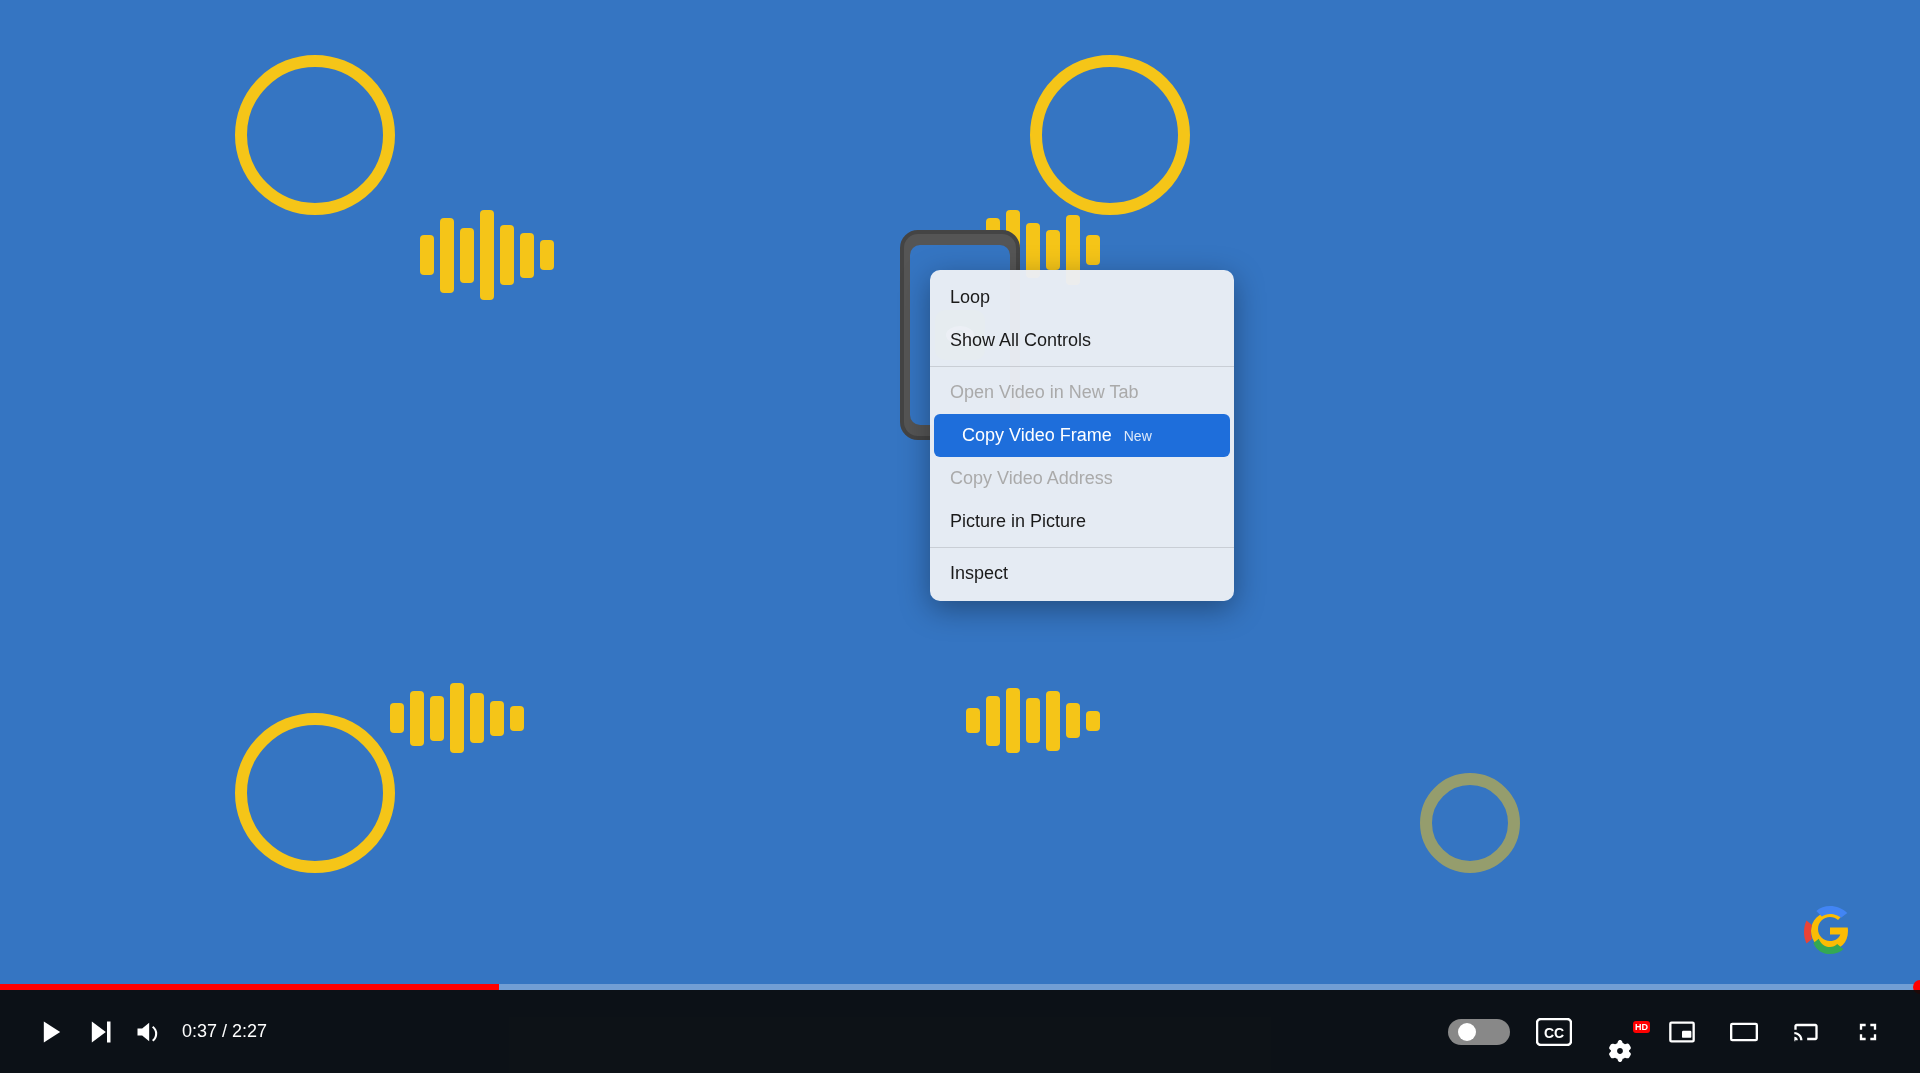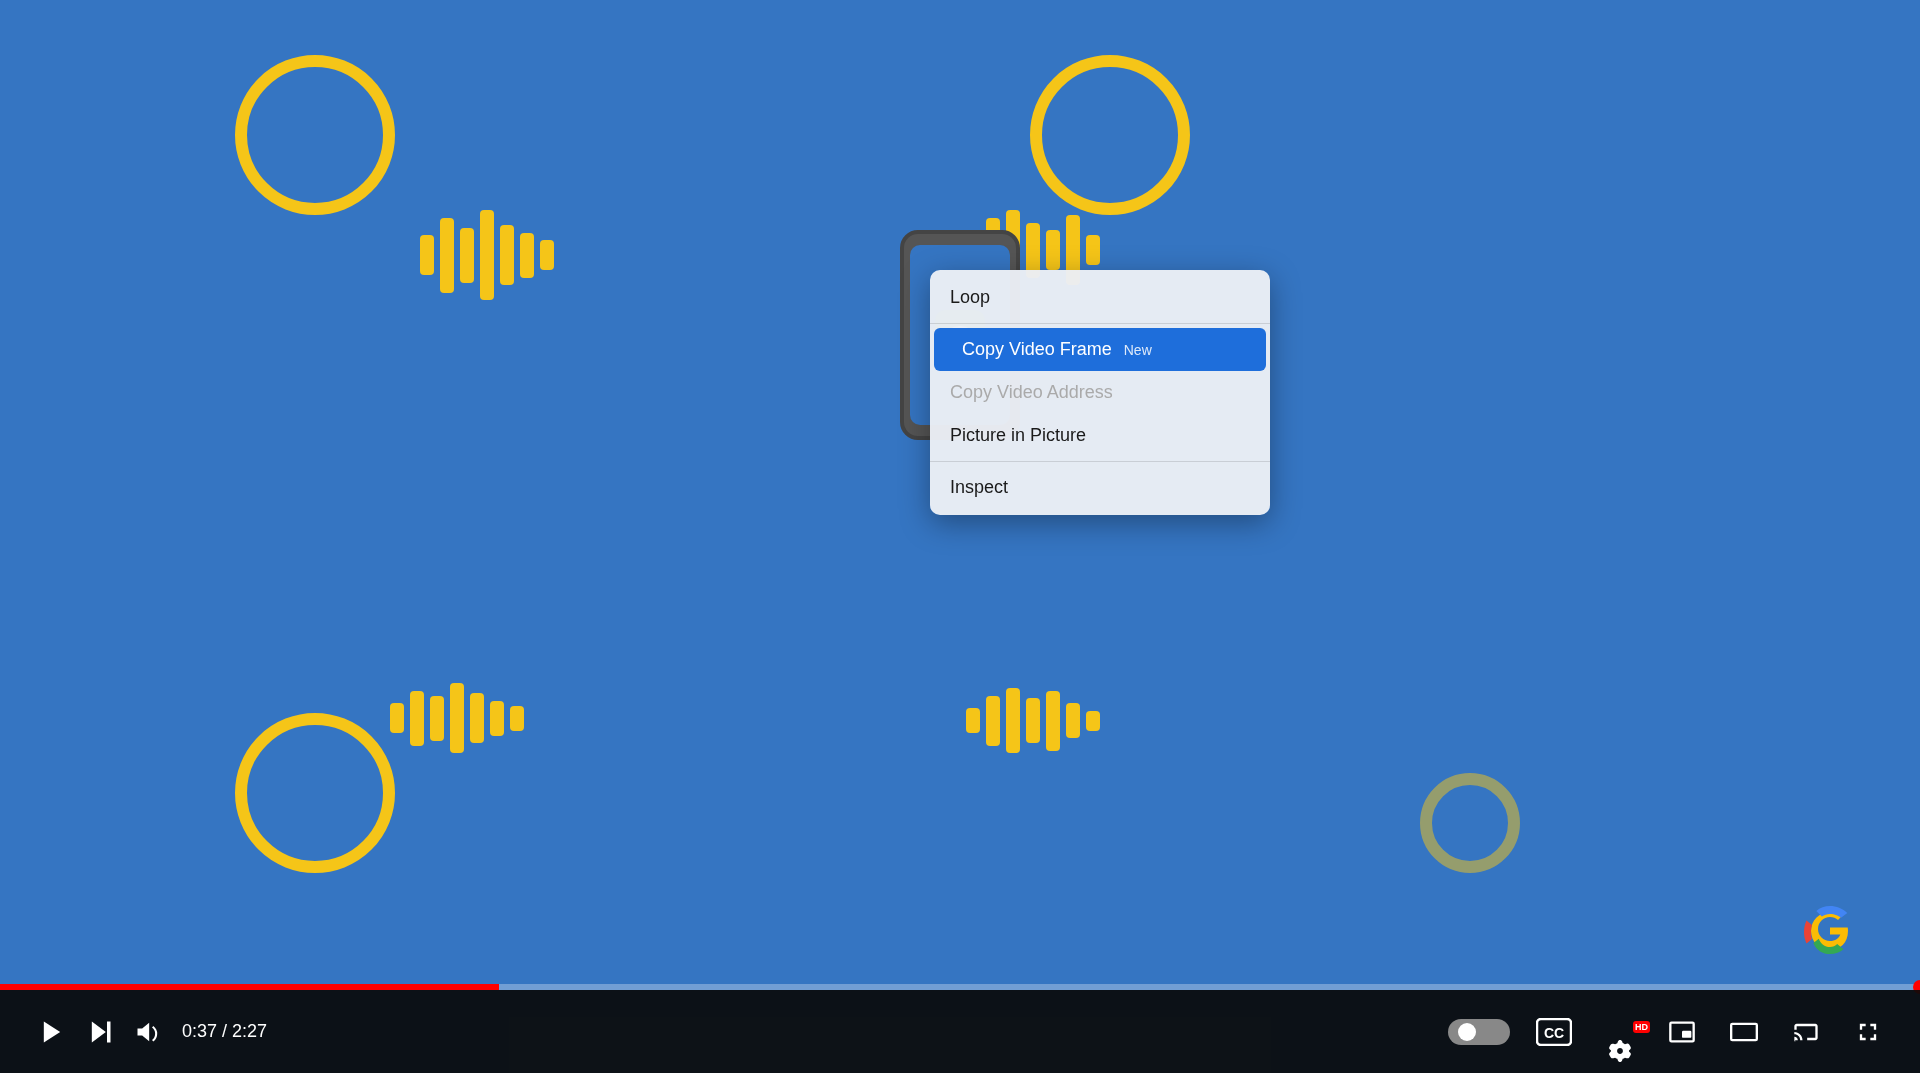--- a/index.html
+++ b/index.html
@@ -196,21 +196,21 @@
       font-weight: bold;
       border-radius: 3px;
       padding: 1px 2px;
     }
 
     
     #context-menu {
       position: absolute;
       top: 270px;
       left: 930px;
-      width: 340px;
+      width: 304px;
       background: rgba(235, 238, 245, 0.97);
       border-radius: 10px;
       box-shadow: 0 8px 30px rgba(0,0,0,0.35);
       padding: 6px 0;
       z-index: 100;
     }
 
     .menu-item {
       padding: 11px 20px;
       font-size: 18px;
@@ -400,20 +400,22 @@
       <button class="ctrl-btn">
         <svg class="svg-icon" viewBox="0 0 24 24">
           <path d="M7 14H5v5h5v-2H7v-3zm-2-4h2V7h3V5H5v5zm12 7h-3v2h5v-5h-2v3zM14 5v2h3v3h2V5h-5z" fill="white"></path>
         </svg>
       </button>
     </div>
   </div>
 
   <div id="context-menu">
     <div class="menu-item">Loop</div>
+    <div class="menu-item">Show All Controls</div>
     <div class="menu-divider"></div>
+    <div class="menu-item disabled">Open Video in New Tab</div>
     <div class="menu-item highlighted new-badge">Copy Video Frame</div>
     <div class="menu-item disabled">Copy Video Address</div>
     <div class="menu-item">Picture in Picture</div>
     <div class="menu-divider"></div>
     <div class="menu-item">Inspect</div>
   </div>
 </div>
 
 </body></html>

